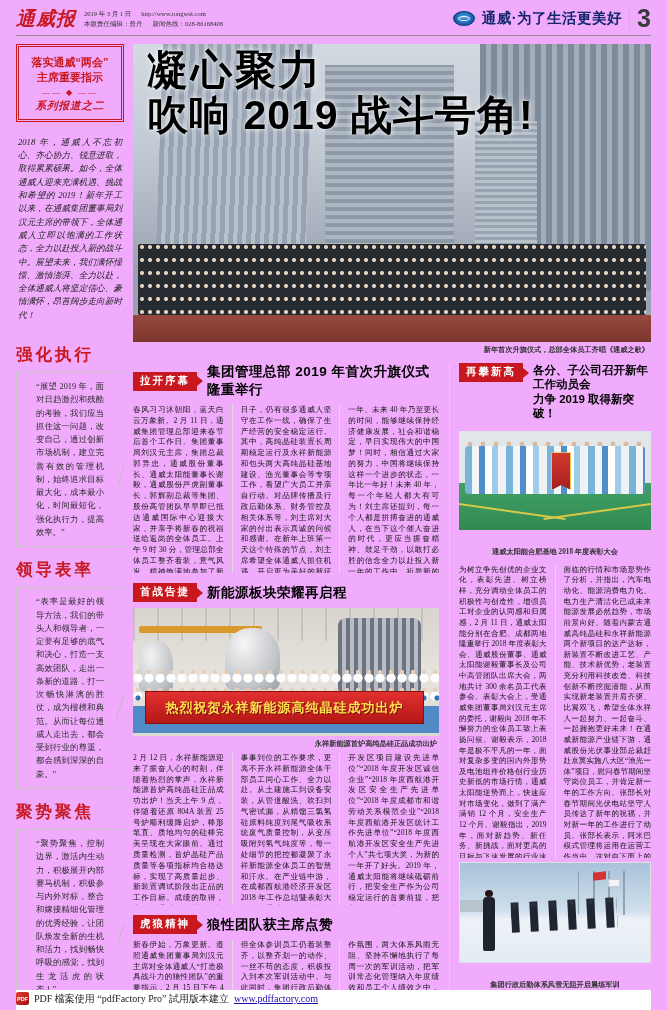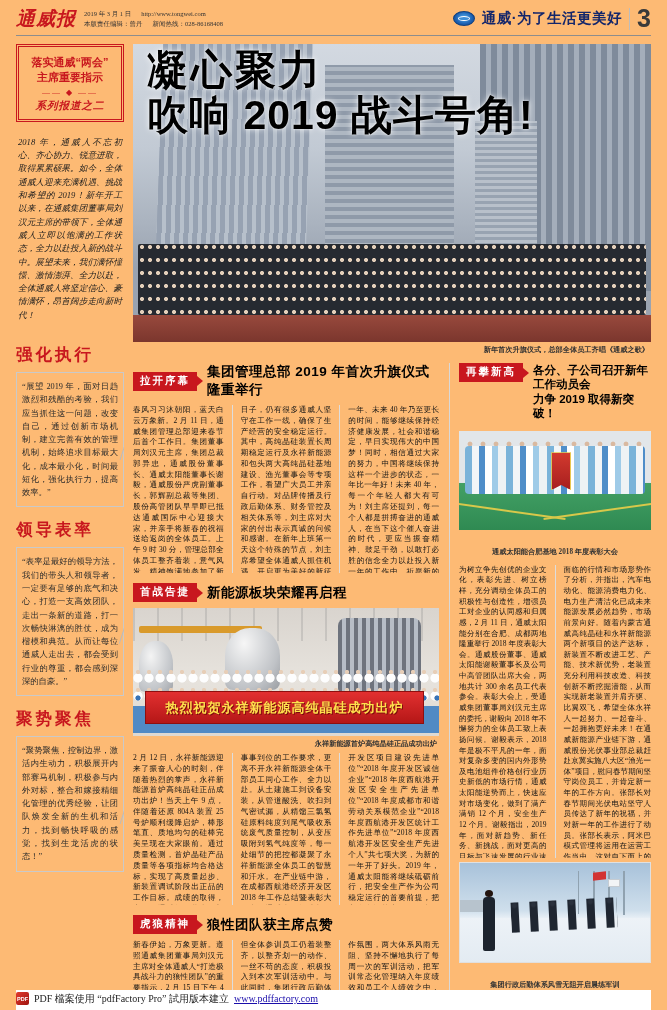--- a/index.html
+++ b/index.html
@@ -1,19 +1,19 @@
 <!DOCTYPE html>
 <html><head>
 <meta charset="utf-8">
 <style>
   * { margin:0; padding:0; box-sizing:border-box; }
   html,body { background:#e9e9e9; }
   body { font-family:"Liberation Serif", serif; }
   .page {
-    width:667px; height:1010px; background:#fdba74; margin:0 auto;
+    width:667px; height:1010px; background:#f0abfc; margin:0 auto;
     position:relative; padding:6px 16px 0 16px; overflow:hidden;
     display:flex; flex-direction:column;
   }
   
   .masthead {
     display:flex; align-items:center; justify-content:space-between;
     border-bottom:1px solid #8d8d8d; padding-bottom:4px; height:30px; flex:0 0 auto;
   }
   .mast-left { display:flex; align-items:center; gap:8px; }
   .paper-name { color:#c8171e; font-weight:bold; font-style:italic; font-size:19px; letter-spacing:1px; }
@@ -31,21 +31,21 @@
 
   
   .left-rail { display:flex; flex-direction:column; overflow:hidden; }
   .promo-box { border:3px double #c8171e; padding:8px 4px 6px 4px; text-align:center; flex:0 0 auto; }
   .promo-line { color:#c8171e; font-weight:bold; font-size:11px; line-height:1.35; font-family:"Liberation Sans", sans-serif; }
   .promo-orn { color:#c8171e; font-size:8px; margin:3px 0 2px 0; letter-spacing:2px; }
   .promo-series { color:#c8171e; font-size:10.5px; font-style:italic; font-weight:bold; letter-spacing:1px; }
   .intro-text { font-size:8.6px; font-style:italic; line-height:1.55; text-align:justify; color:#1d1d1d; margin:14px 2px 10px 2px; flex:0 0 auto; }
   .rail-sec { margin-top:12px; flex:0 0 auto; }
   .rail-title { color:#c8171e; font-weight:bold; font-size:16.5px; letter-spacing:3px; font-family:"Liberation Sans", sans-serif; margin-bottom:6px; }
-  .rail-quote { border:1px solid #c9c9c9; padding:7px 5px; font-size:8.3px; line-height:1.6; text-align:justify; color:#2a2a2a; position:relative; }
+  .rail-quote { border:1px solid #c9c9c9; padding:7px 19px; font-size:8.3px; line-height:1.6; text-align:justify; color:#2a2a2a; position:relative; }
   .rail-quote::after { content:""; position:absolute; right:-5px; top:30%; width:1px; height:36%; background:#bbb; transform:rotate(18deg); }
 
   
   .content-col { display:flex; flex-direction:column; overflow:hidden; }
   .hero { position:relative; height:298px; flex:0 0 auto; overflow:hidden; }
   .hero-photo { position:absolute; inset:0; background:linear-gradient(180deg,#d3d9e1 0%,#c2cad4 35%,#aab3bf 60%,#9aa3b0 75%); }
   .bld { position:absolute; }
   .bld-1 { left:5%; top:0; width:29%; height:79%; background:repeating-linear-gradient(90deg,#97a2b2 0 5px,#b7c0cb 5px 9px); transform:skewX(-2deg); }
   .bld-2 { left:37%; top:7%; width:25%; height:72%; background:repeating-linear-gradient(0deg,#aeb7c2 0 4px,#8f9aa9 4px 8px); }
   .bld-3 { right:0; top:0; width:33%; height:83%; background:repeating-linear-gradient(90deg,#7f8b9b 0 6px,#a4aebb 6px 11px); }

